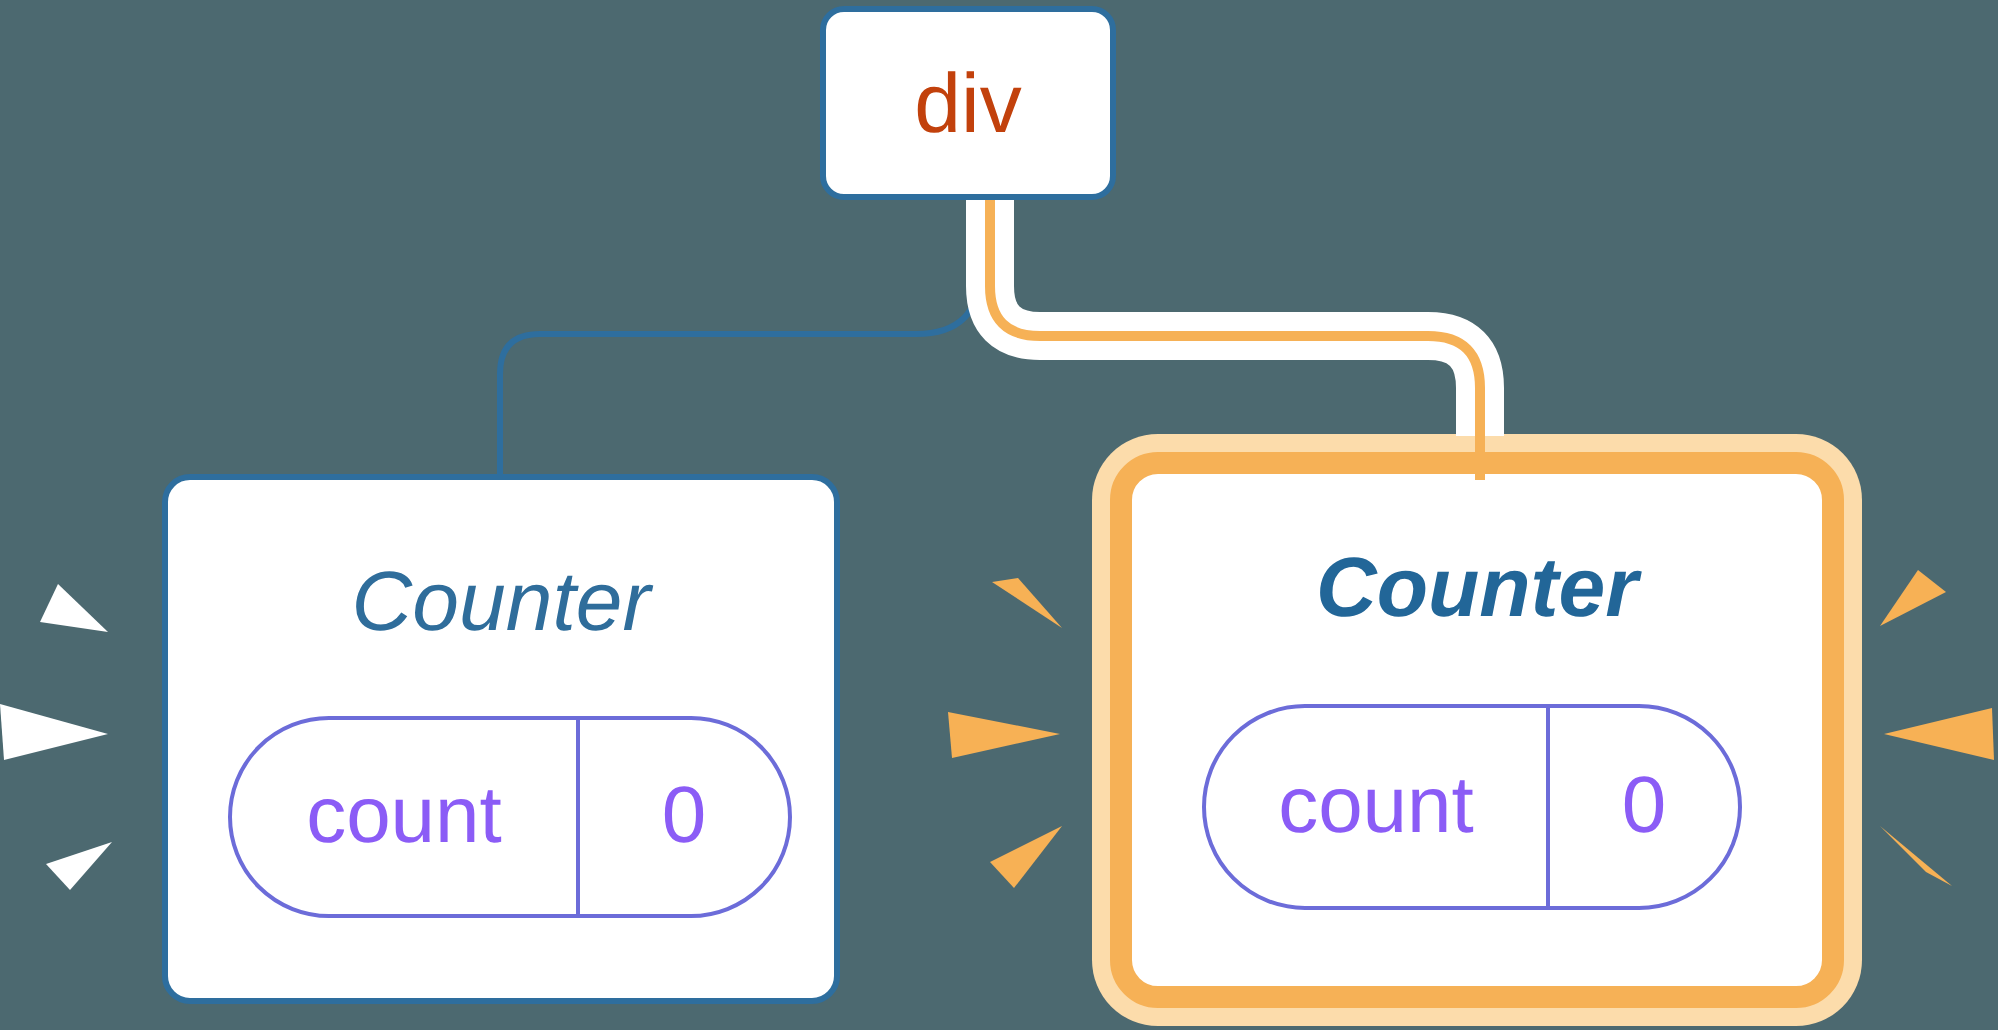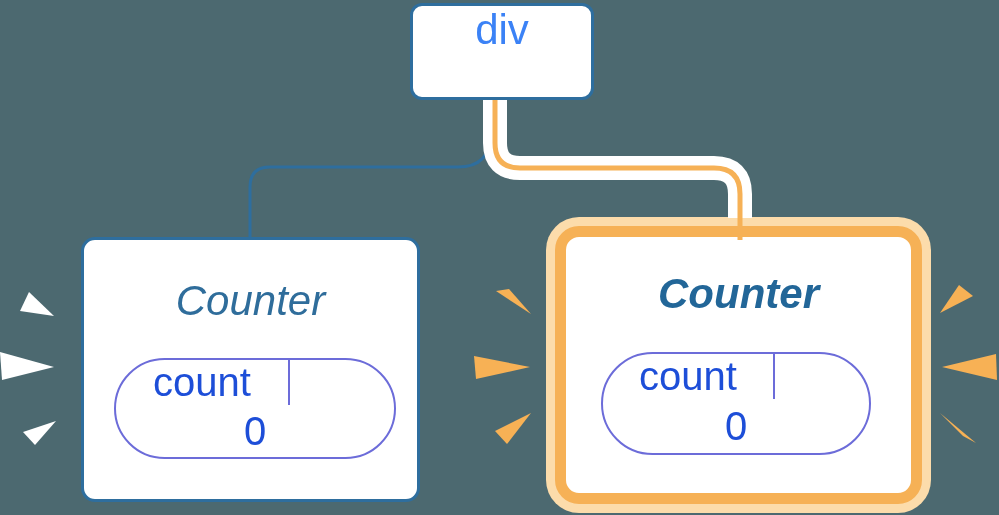--- a/index.html
+++ b/index.html
@@ -6,25 +6,25 @@
   body{
     width:999px;height:515px;
     background:#4c6970;
     position:relative;overflow:hidden;
     font-family:"Liberation Sans",sans-serif;
   }
   .canvas{position:absolute;left:0;top:0;width:999px;height:515px;}
 
   
   .node-root{
-    position:absolute;left:410px;top:3px;width:184px;height:97px;
+    position:absolute;left:410px;top:3px;width:148px;height:97px;
     box-sizing:border-box;background:#ffffff;
     border:3px solid #2e6e9e;border-radius:12px;
-    display:flex;justify-content:center;
-    color:#3b82f6;font-size:42px;font-weight:500;z-index:2;
+    display:flex;align-items:center;justify-content:center;
+    color:#c2410c;font-size:42px;font-weight:500;z-index:2;
   }
 
   
   .card{position:absolute;background:#ffffff;box-sizing:border-box;z-index:2;}
   .card-left{
     left:81px;top:237px;width:339px;height:265px;
     border:3px solid #2e6e9e;border-radius:14px;
   }
   .card-right{
     left:555px;top:226px;width:367px;height:278px;
@@ -35,21 +35,21 @@
     position:absolute;left:0;right:0;text-align:center;
     font-size:42px;line-height:1.1;font-style:italic;
   }
   .card-left  .card-title{top:38px;color:#2f6d9b;font-weight:500;}
   .card-right .card-title{top:34px;color:#226698;font-weight:700;}
 
   
   .pill{
     position:absolute;box-sizing:border-box;background:#ffffff;
     border:2.5px solid #6c6cd9;border-radius:60px;
-    display:flex;color:#1d4ed8;font-size:40px;flex-direction:column;
+    display:flex;color:#8b5cf6;font-size:40px;
   }
   .card-left  .pill{left:30px;top:118px;width:282px;height:101px;}
   .card-right .pill{left:35px;top:115px;width:270px;height:103px;}
   .pill-key{
     flex:0 0 auto;display:flex;align-items:center;justify-content:center;
     border-right:2.5px solid #6c6cd9;
   }
   .card-left  .pill-key{width:172px;}
   .card-right .pill-key{width:170px;}
   .pill-value{flex:1 1 auto;display:flex;align-items:center;justify-content:center;}

